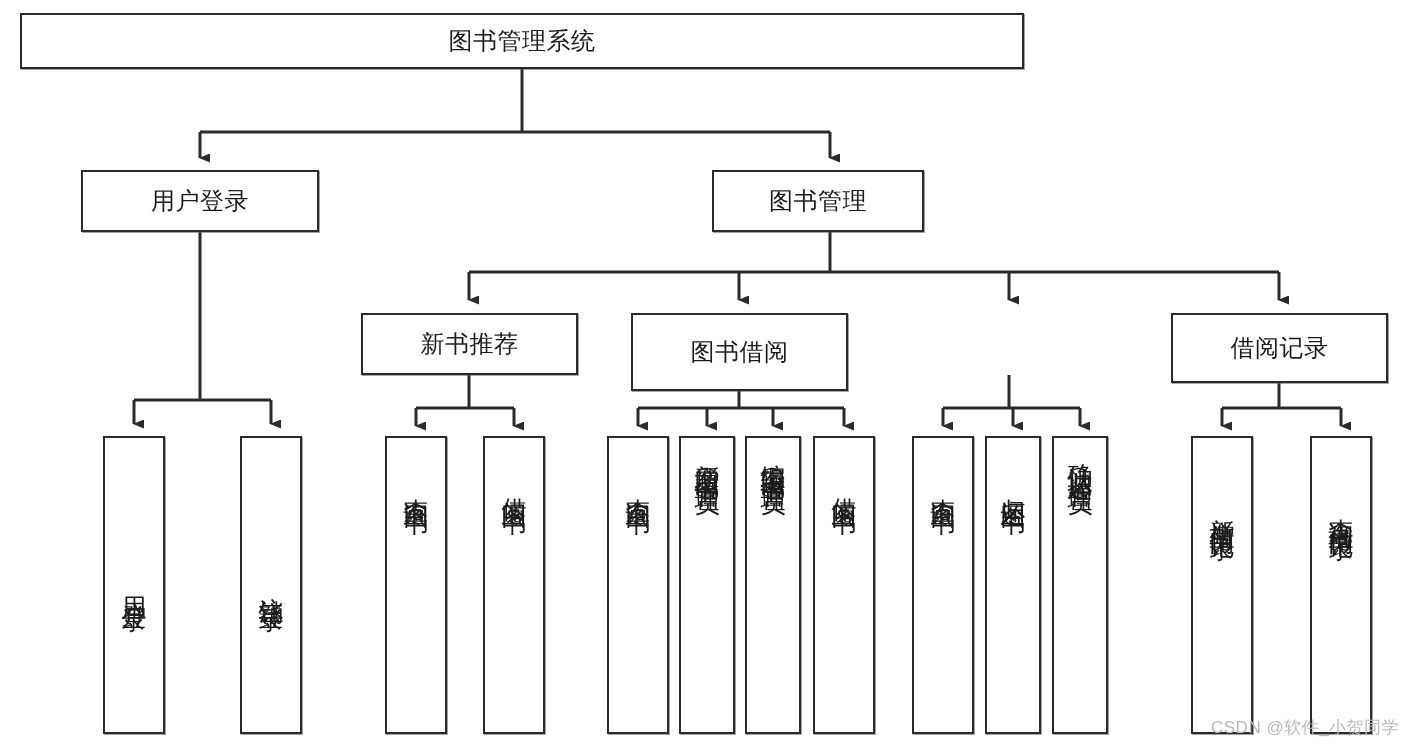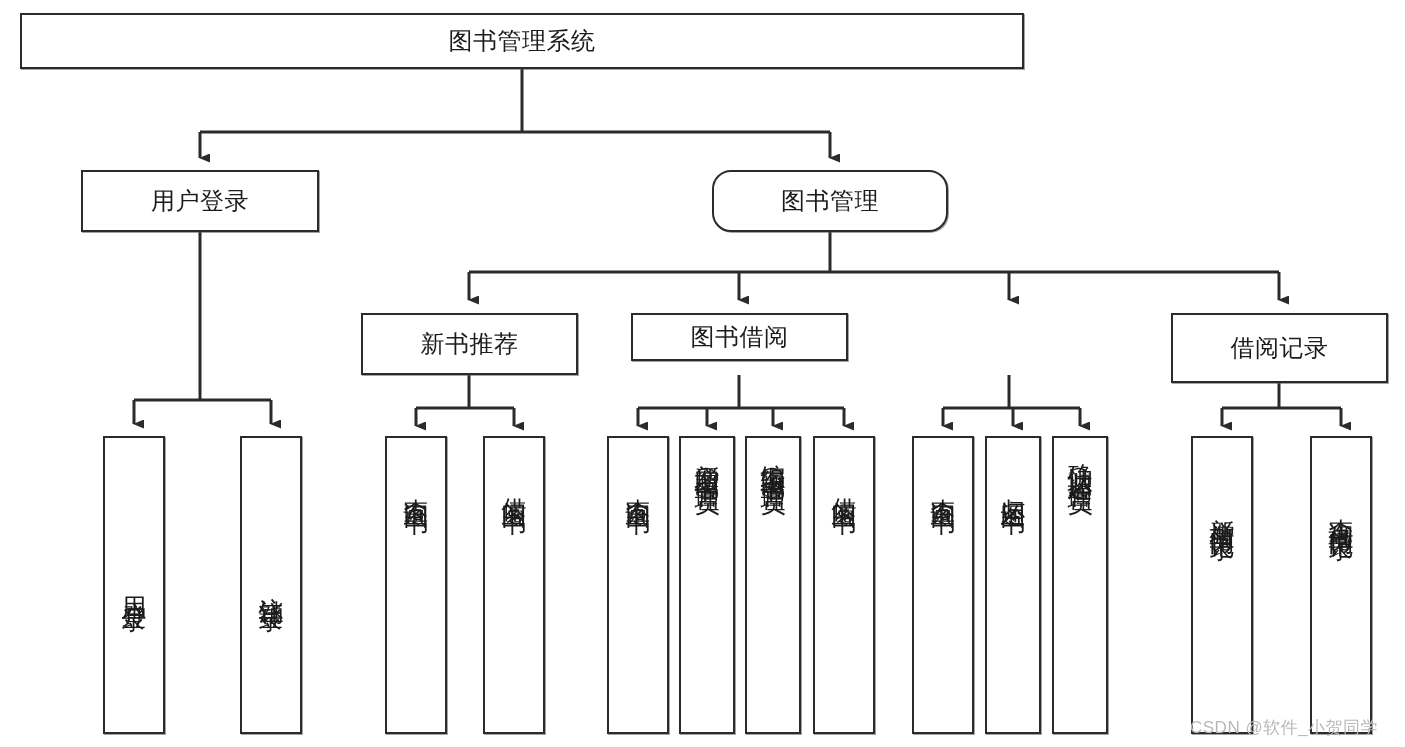--- a/index.html
+++ b/index.html
@@ -78,20 +78,21 @@
   .node.vertical.pos-top .node-label {
     margin-top: 6px;
   }
   #watermark {
     position: absolute;
     color: #b9b9b9;
     font-size: 17px;
     letter-spacing: 0.5px;
     white-space: nowrap;
     user-select: none;
+    margin-left: 21px;
   }
 </style>
 </head>
 <body>
 
 <div id="diagram-canvas">
 
   <svg id="edges-layer" viewBox="0 0 1405 747" width="1405" height="747" xmlns="http://www.w3.org/2000/svg">
     <defs>
       <marker id="arrowhead" markerWidth="9" markerHeight="11" refX="4.5" refY="10" orient="auto" markerUnits="userSpaceOnUse">
@@ -154,28 +155,28 @@
     </g>
   </svg>
 
   <div class="node horizontal" id="node-root" style="left: 20px; top: 13px; width: 1004px; height: 56px;">
     <span class="node-label">图书管理系统</span>
   </div>
 
   <div class="node horizontal" id="node-l2-0" style="left: 81px; top: 170px; width: 238px; height: 62px;">
     <span class="node-label">用户登录</span>
   </div>
-  <div class="node horizontal" id="node-l2-1" style="left: 712px; top: 170px; width: 236px; height: 62px; border-radius: 19px;">
+  <div class="node horizontal" id="node-l2-1" style="left: 712px; top: 170px; width: 212px; height: 62px;">
     <span class="node-label">图书管理</span>
   </div>
 
   <div class="node horizontal" id="node-l3-0" style="left: 361px; top: 313px; width: 217px; height: 62px;">
     <span class="node-label">新书推荐</span>
   </div>
-  <div class="node horizontal" id="node-l3-1" style="left: 631px; top: 313px; width: 217px; height: 48px;">
+  <div class="node horizontal" id="node-l3-1" style="left: 631px; top: 313px; width: 217px; height: 78px;">
     <span class="node-label">图书借阅</span>
   </div>
   <div class="node horizontal" id="node-l3-3" style="left: 1171px; top: 313px; width: 217px; height: 70px;">
     <span class="node-label">借阅记录</span>
   </div>
 
   <div class="node vertical pos-center" id="node-leaf-0" style="left: 103px; top: 436px; width: 62px; height: 298px;">
     <span class="node-label">用户登录</span>
   </div>
   <div class="node vertical pos-center" id="node-leaf-1" style="left: 240px; top: 436px; width: 62px; height: 298px;">

